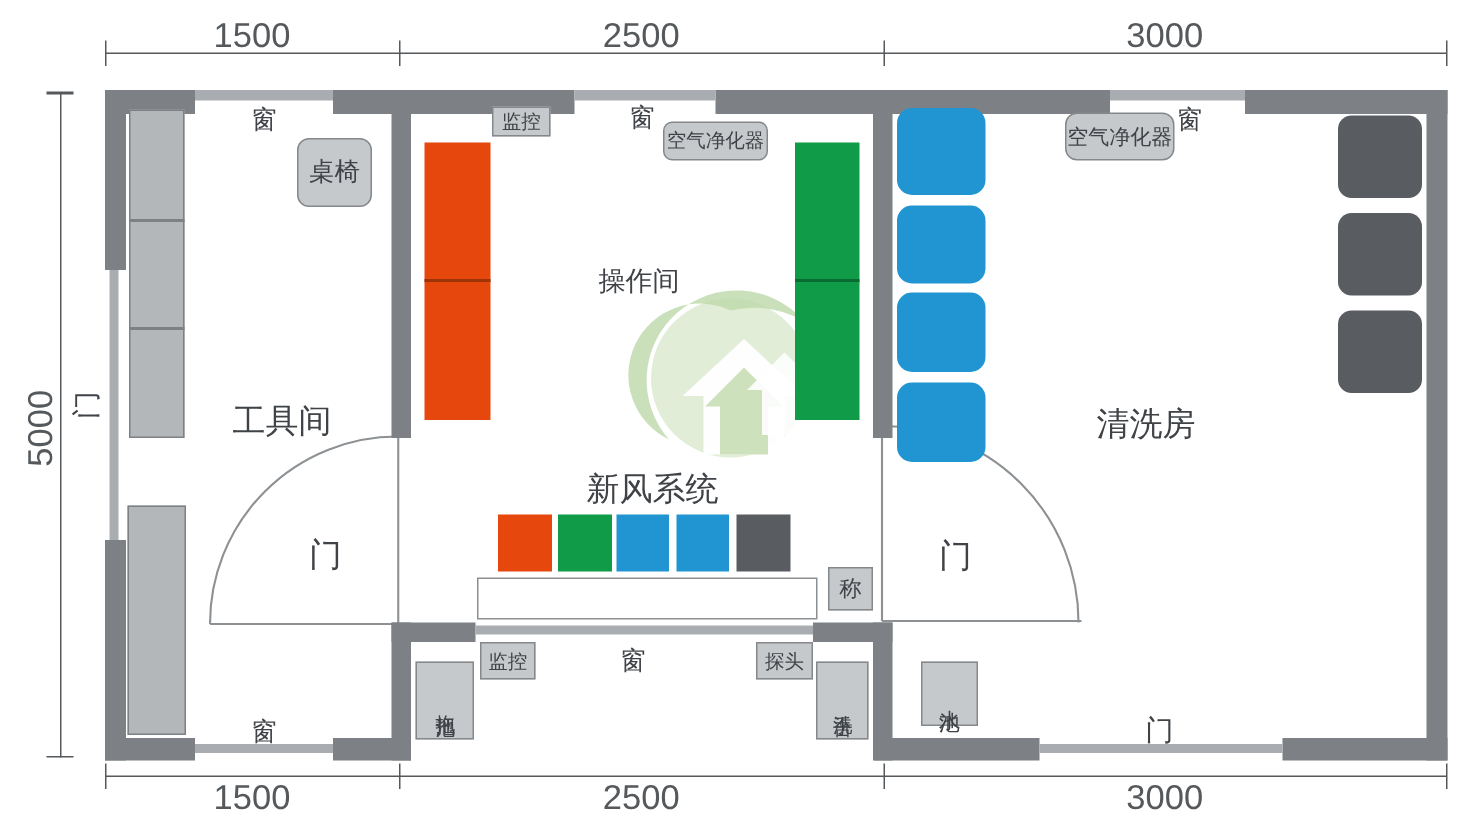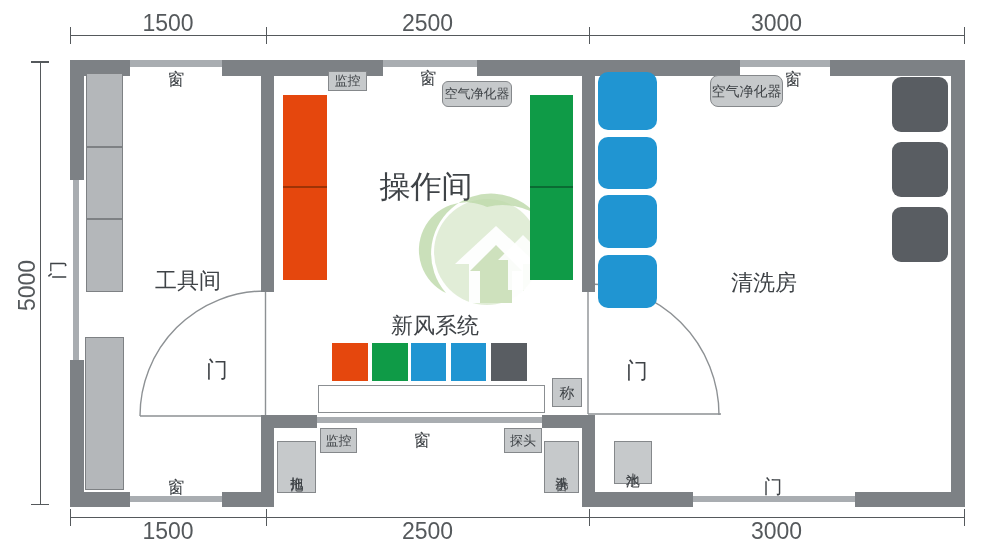--- a/index.html
+++ b/index.html
@@ -74,21 +74,21 @@
   .purifier-cl{left:710px;top:75px;width:73px;height:32px;border-radius:8px;font-size:14px;}
   .monitor-bot{left:320px;top:428px;width:37px;height:25px;font-size:13px;}
   .probe{left:504px;top:428px;width:38px;height:25px;font-size:13px;}
   .mop{left:277px;top:441px;width:39px;height:52px;font-size:13px;}
   .basin{left:544px;top:441px;width:35px;height:52px;font-size:13px;}
   .sink{left:614px;top:441px;width:38px;height:43px;font-size:14px;}
   .scale{left:552px;top:378px;width:30px;height:29px;font-size:15px;}
 
   
   .room-tool{left:138px;top:268px;width:100px;height:26px;font-size:22px;text-align:right;}
-  .room-op{left:361px;top:173px;width:130px;height:28px;font-size:31px;}
+  .room-op{left:361px;top:173px;width:130px;height:28px;font-size:18px;}
   .room-cl{left:714px;top:270px;width:100px;height:26px;font-size:22px;}
   .freshair{left:375px;top:313px;width:120px;height:26px;font-size:22px;}
   .winlb{width:40px;height:20px;font-size:17px;}
   .wl1{left:156px;top:69px;} .wl2{left:408px;top:68px;} .wl3{left:773px;top:69px;}
   .wl4{left:402px;top:430px;} .wl5{left:156px;top:477px;}
   .door-left{left:38px;top:258px;width:40px;height:24px;font-size:19px;transform:rotate(-90deg);}
   .door-tool{left:192px;top:357px;width:50px;height:26px;font-size:22px;}
   .door-cl{left:612px;top:358px;width:50px;height:26px;font-size:22px;}
   .door-b{left:748px;top:477px;width:50px;height:20px;font-size:19px;}
 
@@ -165,20 +165,23 @@
   <div class="darkbox db1"></div>
   <div class="darkbox db2"></div>
   <div class="darkbox db3"></div>
   <div class="sq s1"></div>
   <div class="sq s2"></div>
   <div class="sq s3"></div>
   <div class="sq s4"></div>
   <div class="sq s5"></div>
   <div class="workbench"></div>
 
+  <div class="lbox deskchair">
+      <span>桌椅</span>
+    </div>
   <div class="lbox monitor-top">
       <span>监控</span>
     </div>
   <div class="lbox purifier-op">
       <span>空气净化器</span>
     </div>
   <div class="lbox purifier-cl">
       <span>空气净化器</span>
     </div>
   <div class="lbox monitor-bot">

